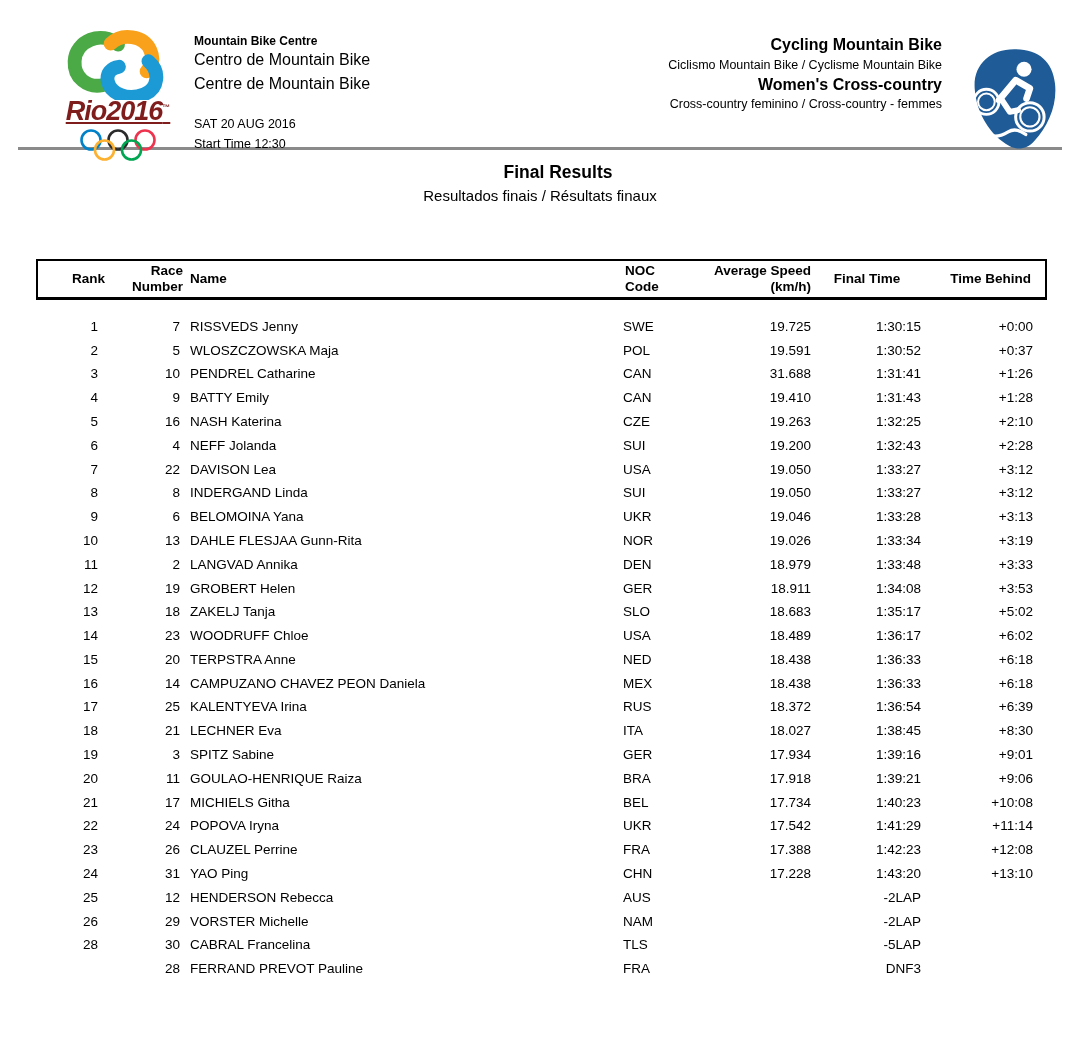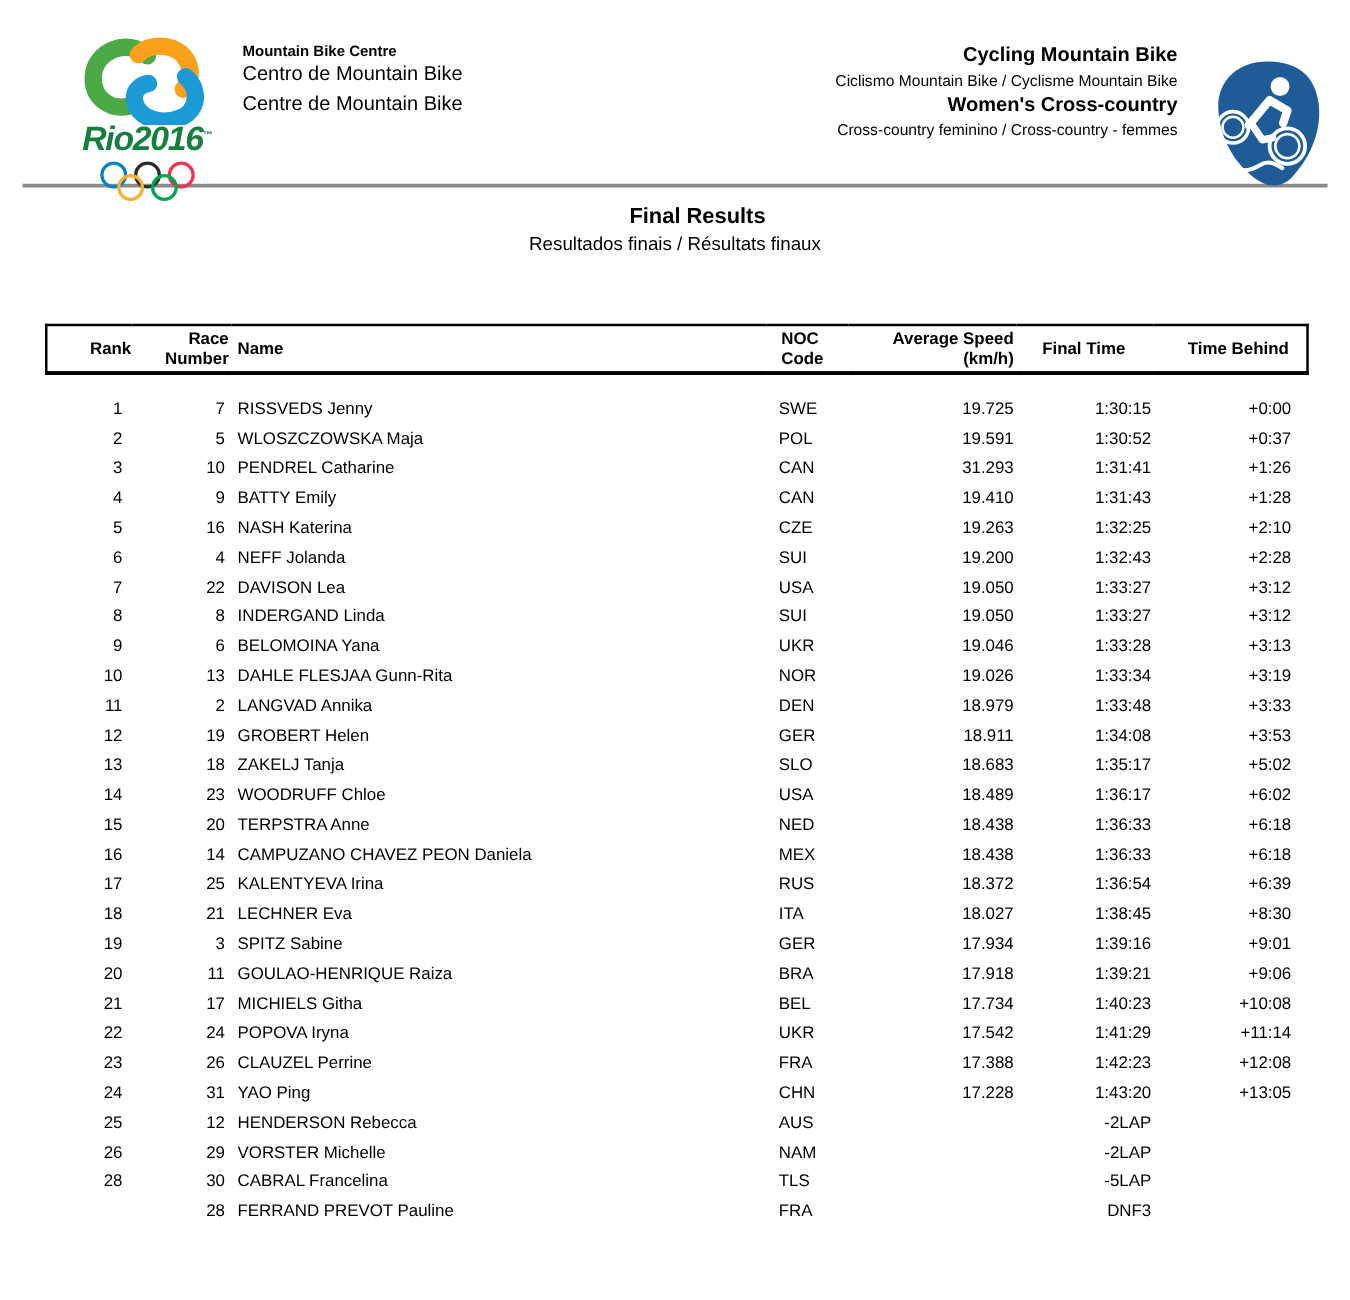--- a/index.html
+++ b/index.html
@@ -72,36 +72,40 @@
   <div class="doc-header">
 
     <div class="logo-block">
       <svg class="logo-figure" width="112" height="72" viewBox="0 0 120 78">
         <g fill="none" stroke-linecap="round" stroke-width="15">
           <path d="M 60 18 C 42 2 14 14 13 36 C 12 54 27 65 43 62" stroke="#4BA946"></path>
           <path d="M 52 17 C 64 5 88 8 95 24 C 99 33 97 41 91 47" stroke="#F9A11B"></path>
           <path d="M 93 36 C 106 47 104 66 88 72 C 70 79 52 71 49 58 C 47 49 53 43 61 42" stroke="#1C9AD6"></path>
         </g>
       </svg>
-      <div class="wordmark" style="color: #15803d;"><span>Rio2016</span><sup>™</sup></div>
+      <div class="wordmark" style="color: #7f1d1d; text-decoration: underline;"><span>Rio2016</span><sup>™</sup></div>
       <svg class="rings" width="82" height="34" viewBox="0 0 82 34">
         <g fill="none" stroke-width="2.6">
           <circle cx="14" cy="11" r="9.5" stroke="#0081C8"></circle>
           <circle cx="41" cy="11" r="9.5" stroke="#2B2B2B"></circle>
           <circle cx="68" cy="11" r="9.5" stroke="#EE334E"></circle>
           <circle cx="27.5" cy="21" r="9.5" stroke="#FCB131"></circle>
           <circle cx="54.5" cy="21" r="9.5" stroke="#00A651"></circle>
         </g>
       </svg>
     </div>
 
     <div class="venue-block">
       <div class="venue-title">Mountain Bike Centre</div>
       <div class="venue-sub">Centro de Mountain Bike</div>
       <div class="venue-sub">Centre de Mountain Bike</div>
+      <div class="venue-date">
+        <div>SAT 20 AUG 2016</div>
+        <div>Start Time 12:30</div>
+      </div>
     </div>
 
     <div class="event-block">
       <div class="event-bold">Cycling Mountain Bike</div>
       <div class="event-sub">Ciclismo Mountain Bike / Cyclisme Mountain Bike</div>
       <div class="event-bold">Women's Cross-country</div>
       <div class="event-sub">Cross-country feminino / Cross-country - femmes</div>
     </div>
 
     <div class="pictogram-block">
@@ -172,21 +176,21 @@
           <td class="c-speed">19.591</td>
           <td class="c-final">1:30:52</td>
           <td class="c-behind">+0:37</td>
         </tr>
 
         <tr>
           <td class="c-rank">3</td>
           <td class="c-race">10</td>
           <td class="c-name">PENDREL Catharine</td>
           <td class="c-noc">CAN</td>
-          <td class="c-speed">31.293</td>
+          <td class="c-speed">31.688</td>
           <td class="c-final">1:31:41</td>
           <td class="c-behind">+1:26</td>
         </tr>
 
         <tr>
           <td class="c-rank">4</td>
           <td class="c-race">9</td>
           <td class="c-name">BATTY Emily</td>
           <td class="c-noc">CAN</td>
           <td class="c-speed">19.410</td>
@@ -384,21 +388,21 @@
           <td class="c-behind">+12:08</td>
         </tr>
 
         <tr>
           <td class="c-rank">24</td>
           <td class="c-race">31</td>
           <td class="c-name">YAO Ping</td>
           <td class="c-noc">CHN</td>
           <td class="c-speed">17.228</td>
           <td class="c-final">1:43:20</td>
-          <td class="c-behind">+13:05</td>
+          <td class="c-behind">+13:10</td>
         </tr>
 
         <tr>
           <td class="c-rank">25</td>
           <td class="c-race">12</td>
           <td class="c-name">HENDERSON Rebecca</td>
           <td class="c-noc">AUS</td>
           <td class="c-speed"></td>
           <td class="c-final">-2LAP</td>
           <td class="c-behind"></td>

